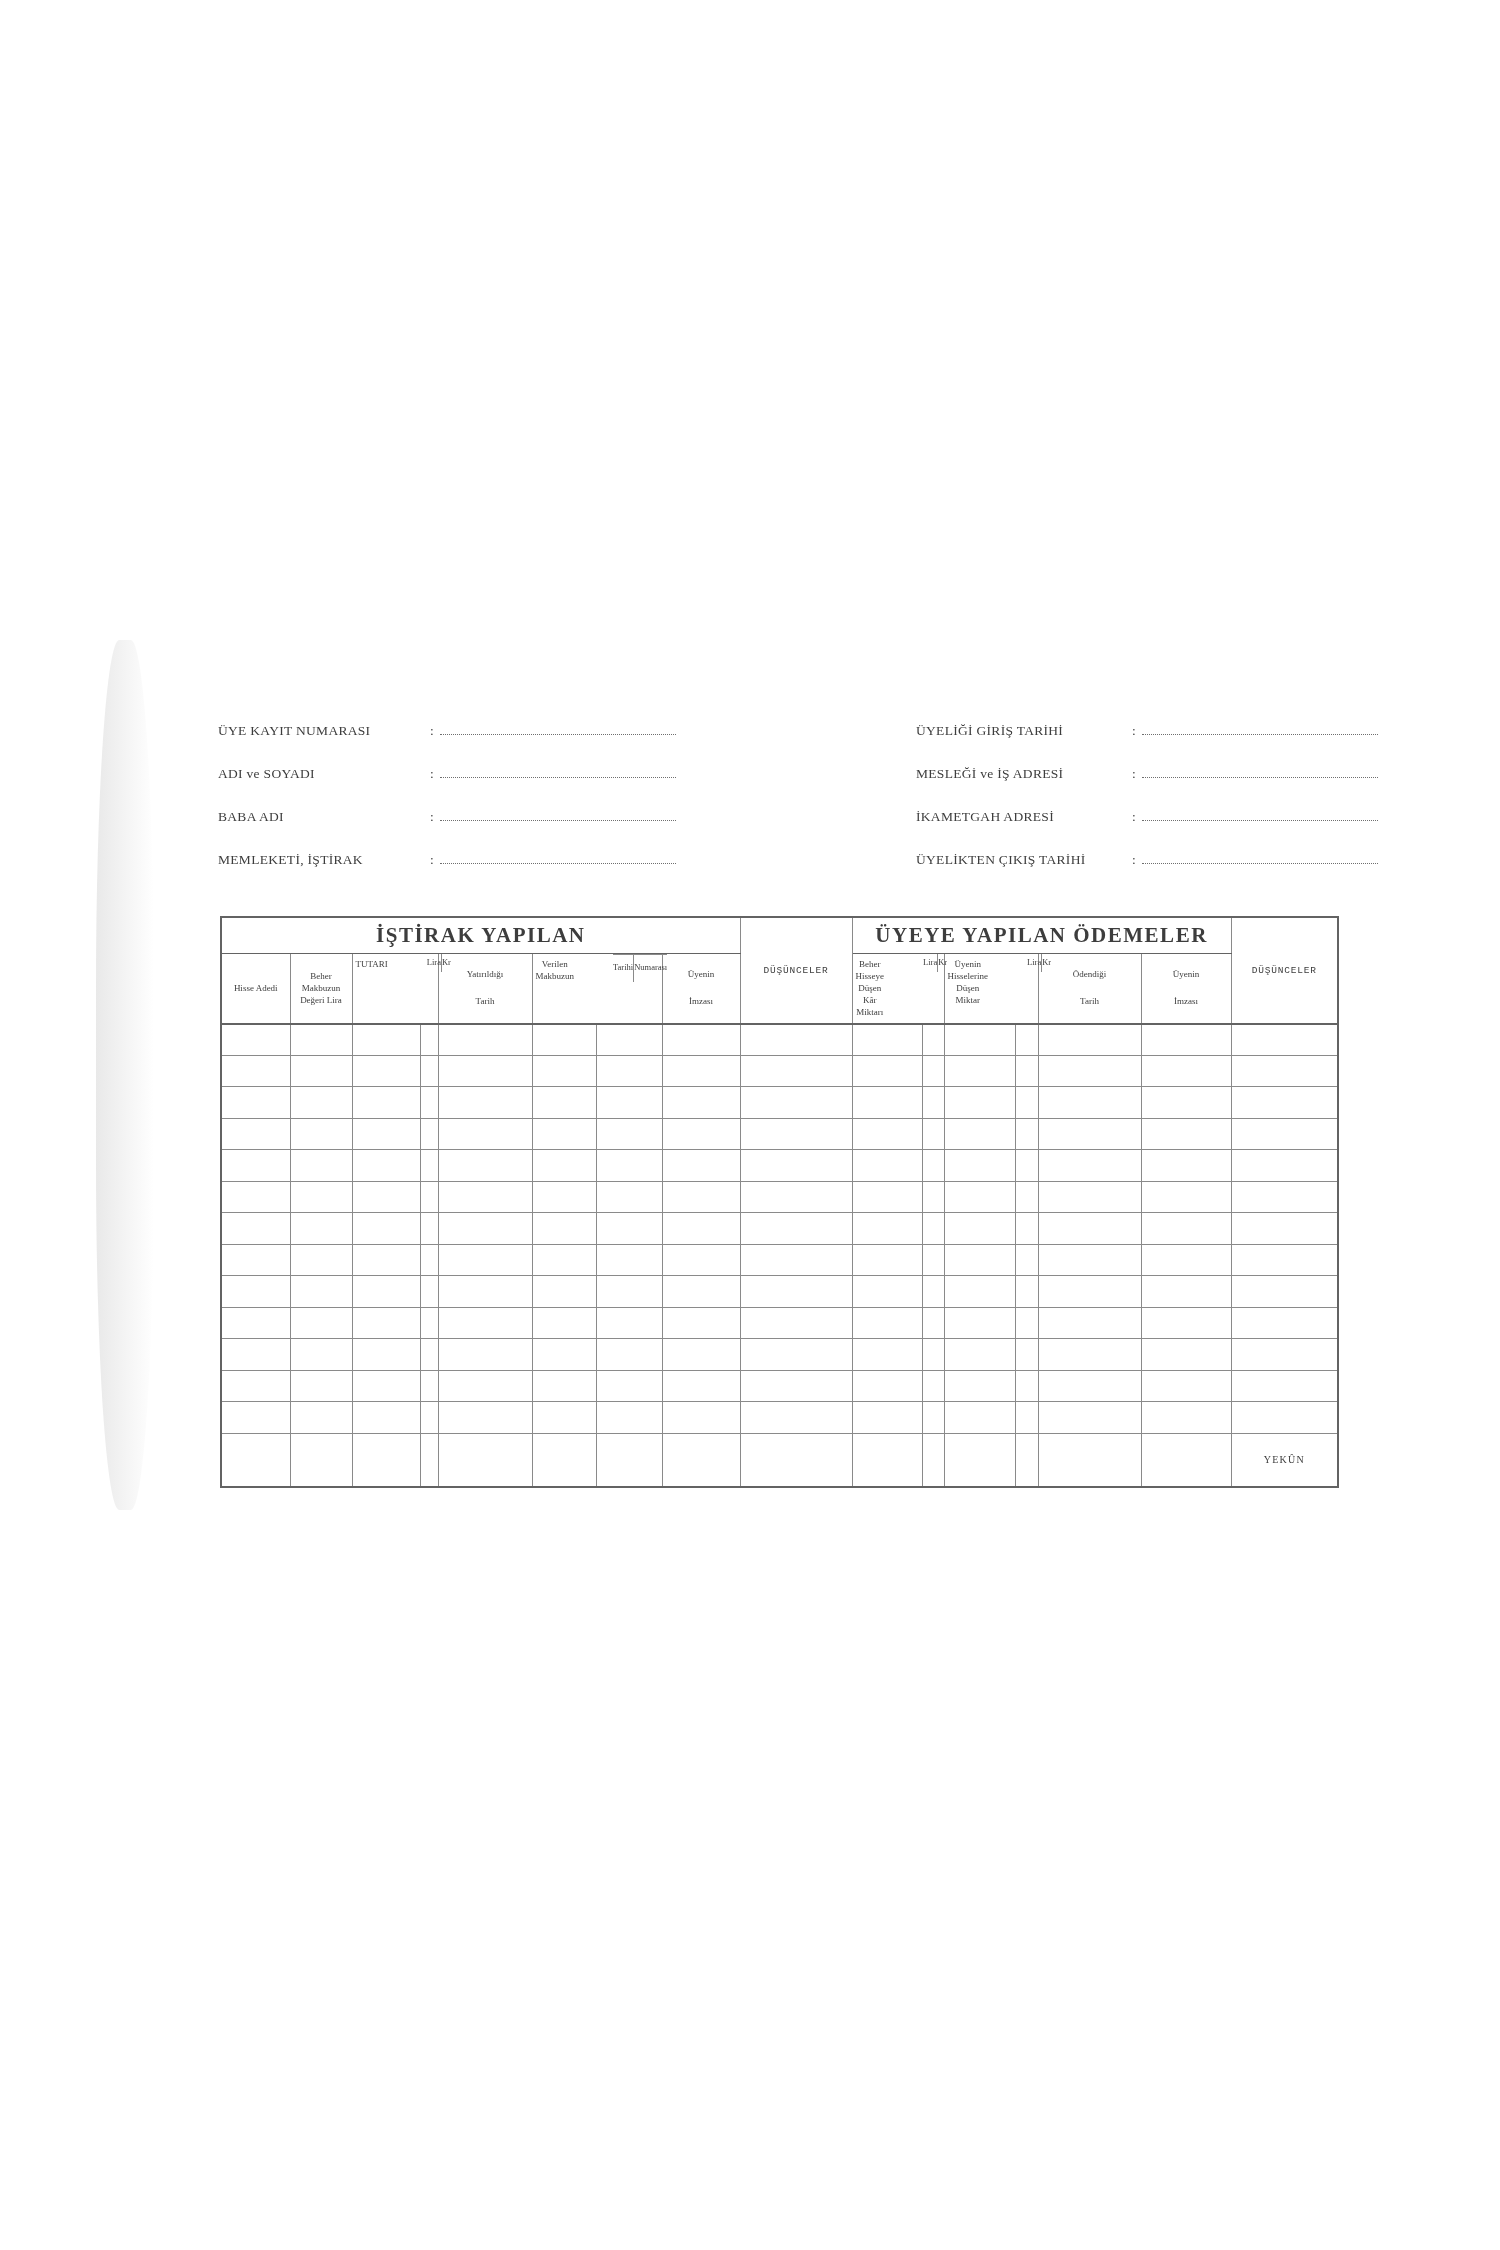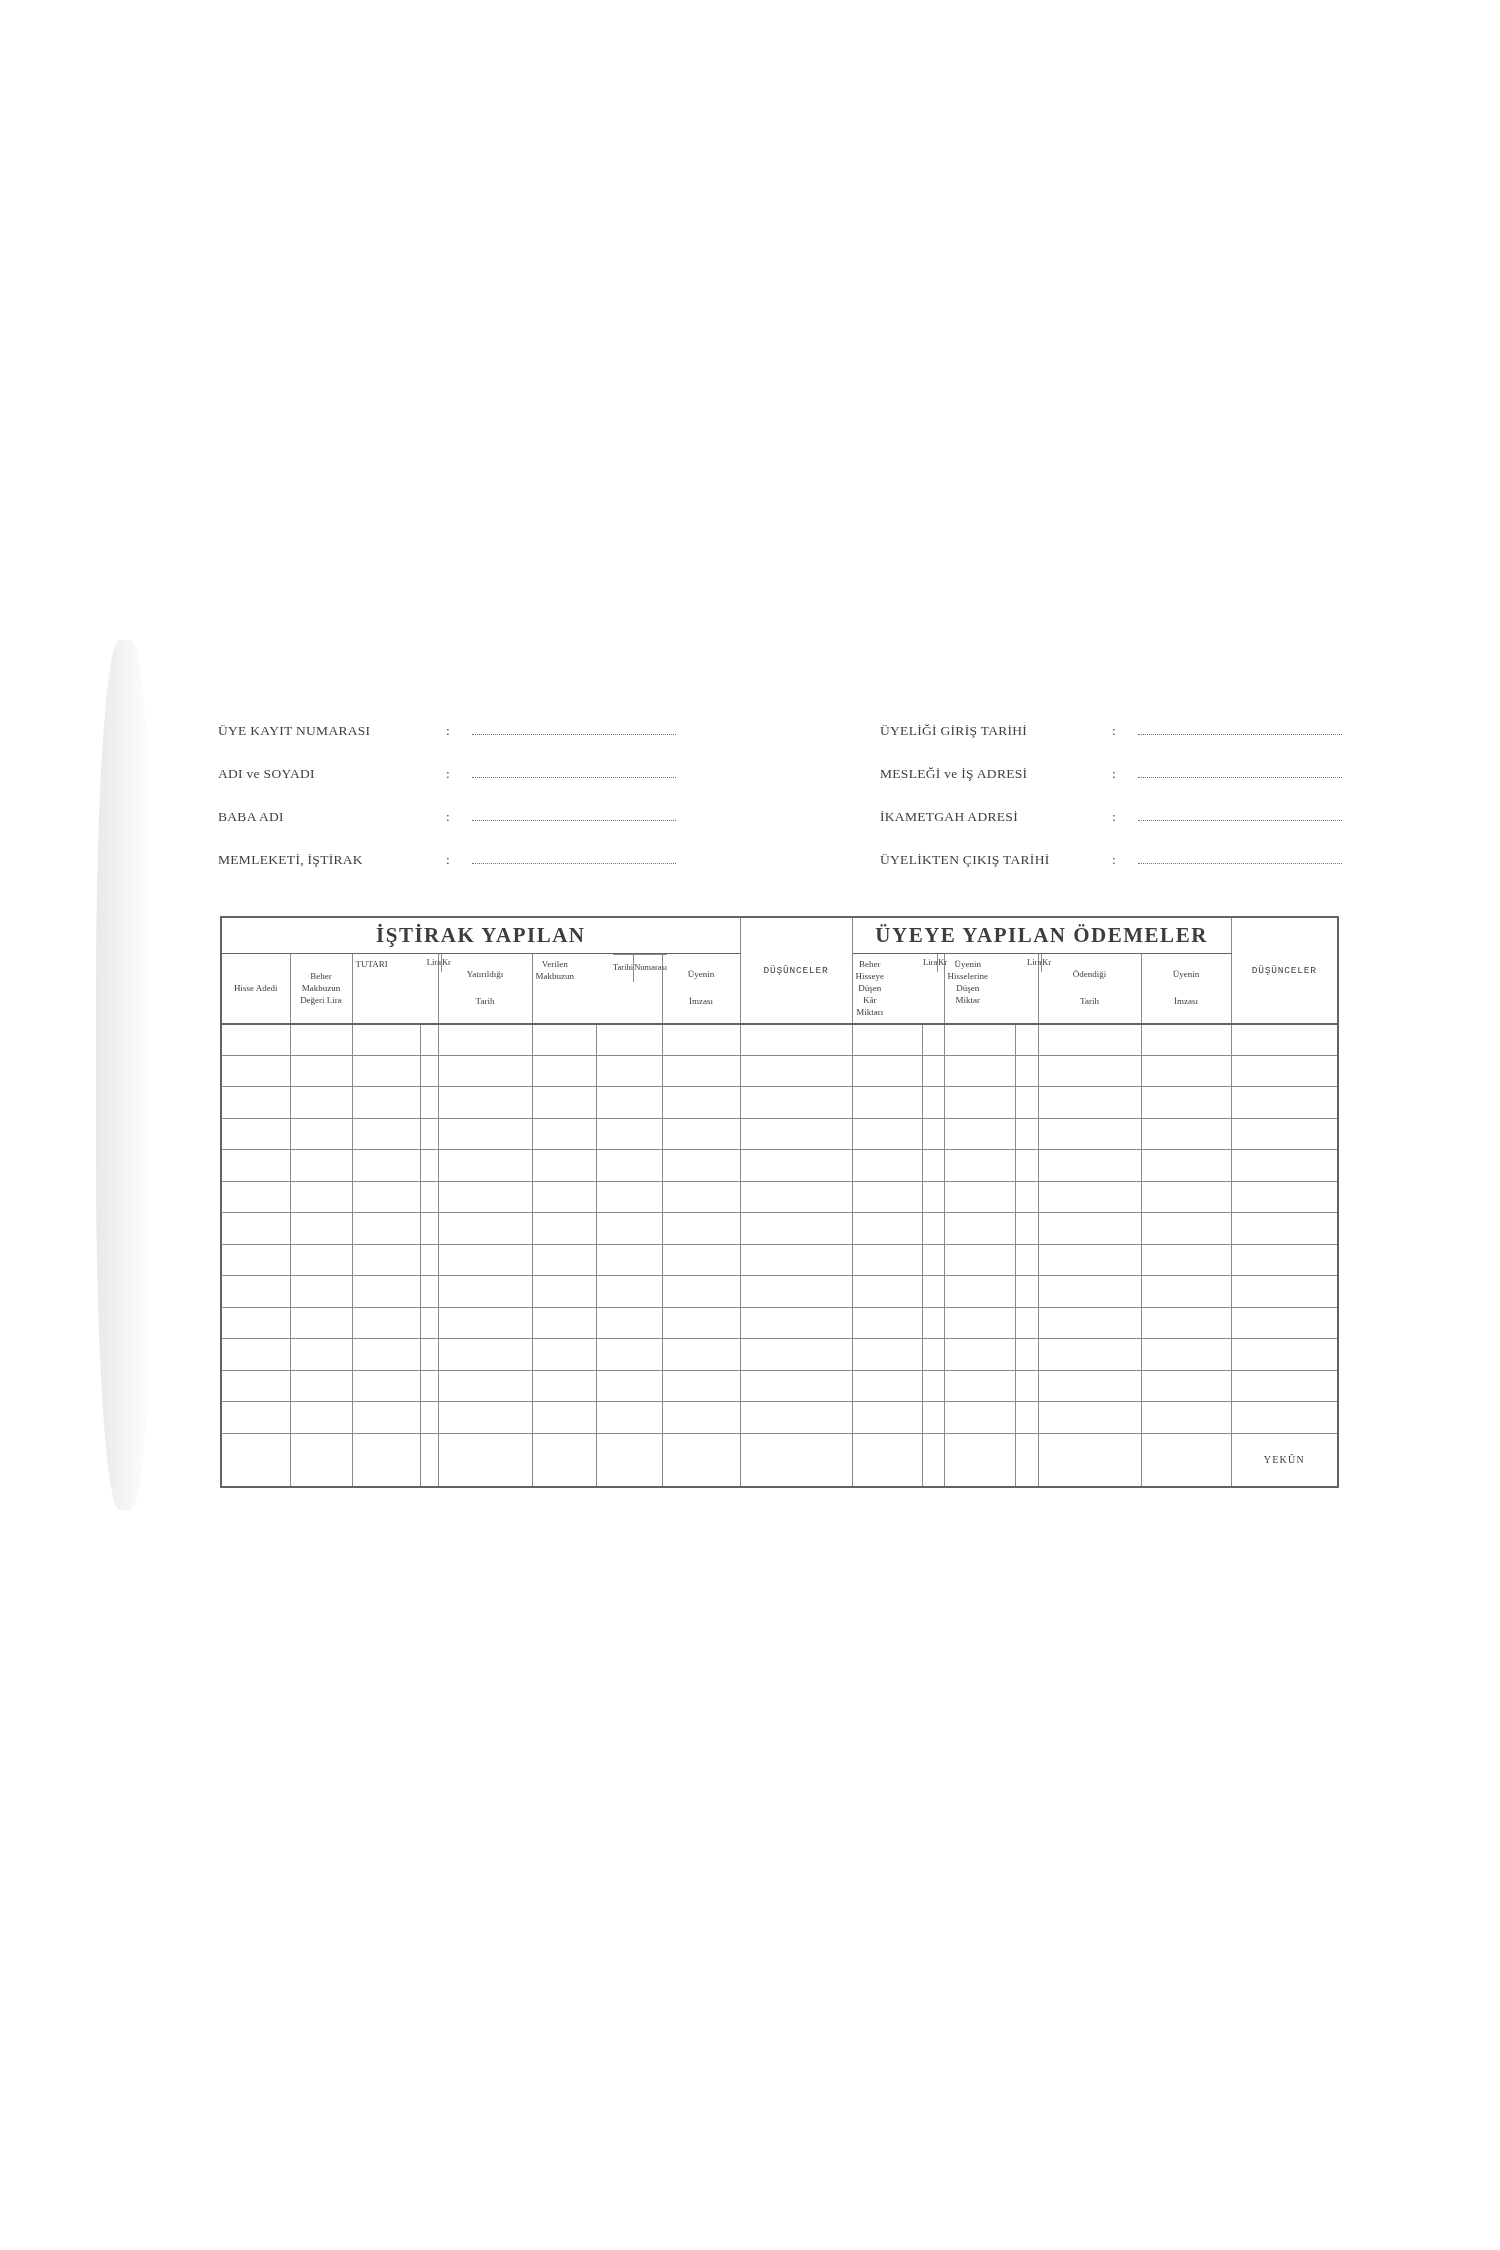--- a/index.html
+++ b/index.html
@@ -28,26 +28,25 @@
     width:58px; height:870px;
     background:linear-gradient(to right, rgba(175,175,175,0.28), rgba(255,255,255,0));
     border-radius:40%;
   }
   
   .fields{
     position:absolute;
     top:695px;
   }
   .fields-left{ left:218px; width:458px; }
-  .fields-right{ left:880px; width:462px; }
+  .fields-right{ left:916px; width:462px; }
   .field-row{
     height:43px;
     display:flex;
     align-items:flex-end;
-    gap:16px;
   }
   .field-label{
     width:212px;
     flex:0 0 212px;
     font-size:13.5px;
     letter-spacing:0.3px;
     line-height:1.05;
     white-space:nowrap;
   }
   .fields-right .field-label{ width:216px; flex:0 0 216px; }

